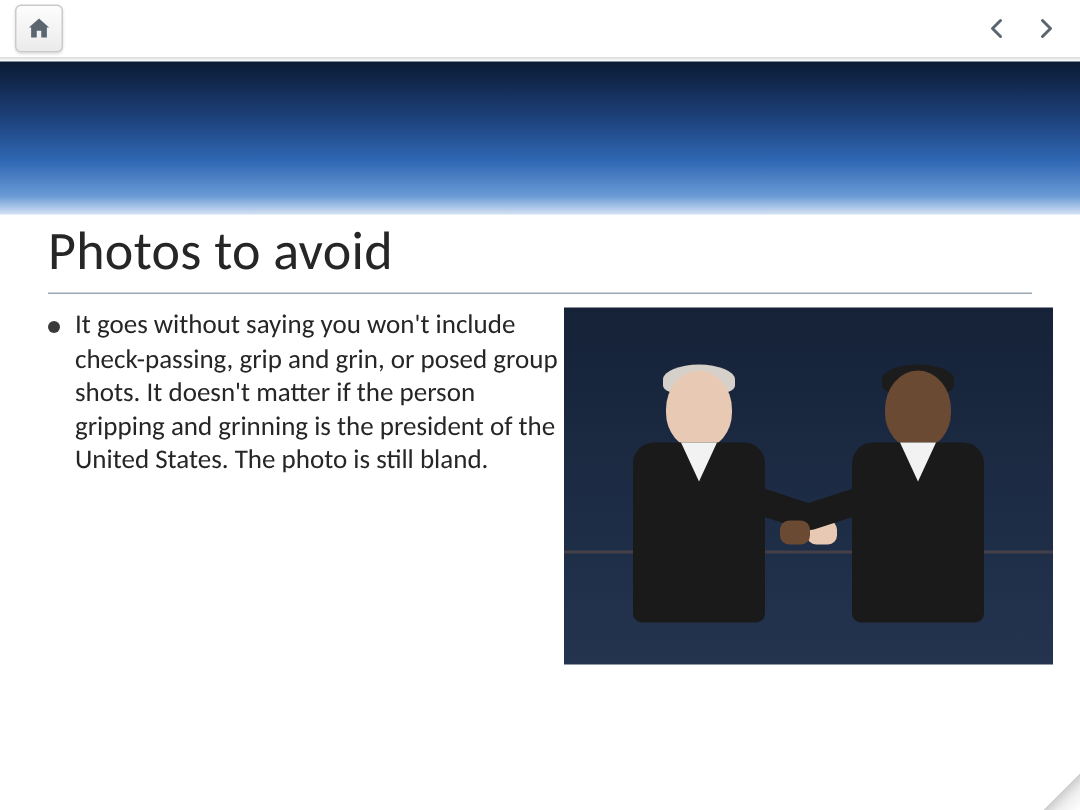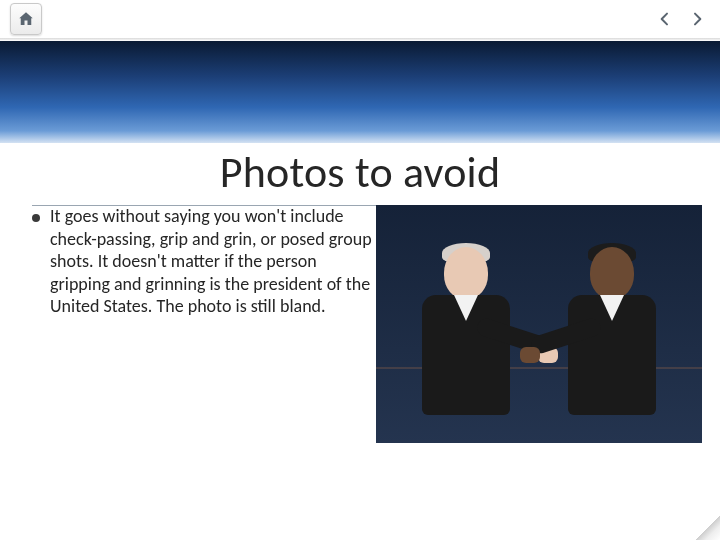--- a/index.html
+++ b/index.html
@@ -40,21 +40,21 @@
     background: linear-gradient(#0a1a33 0%, #1c3f77 35%, #2f67b3 65%, #6a9bd6 88%, #d4e2f3 100%);
   }
 
   
   .title-wrap {
     position: absolute; left: 32px; right: 32px; top: 145px;
     border-bottom: 1px solid #9aa6b2;
     padding-bottom: 6px;
   }
   .title {
-    font-size: 44px; color: #262626; font-weight: 400; letter-spacing: .2px; text-align: center;
+    font-size: 36px; color: #262626; font-weight: 400; letter-spacing: .2px;
   }
 
   
   .content {
     position: absolute; left: 32px; right: 18px; top: 205px; bottom: 18px;
     display: flex; gap: 3px;
   }
   .text-col { flex: 1 1 50%; }
   .bullet-row { display: flex; gap: 10px; align-items: flex-start; }
   .bullet-dot {

